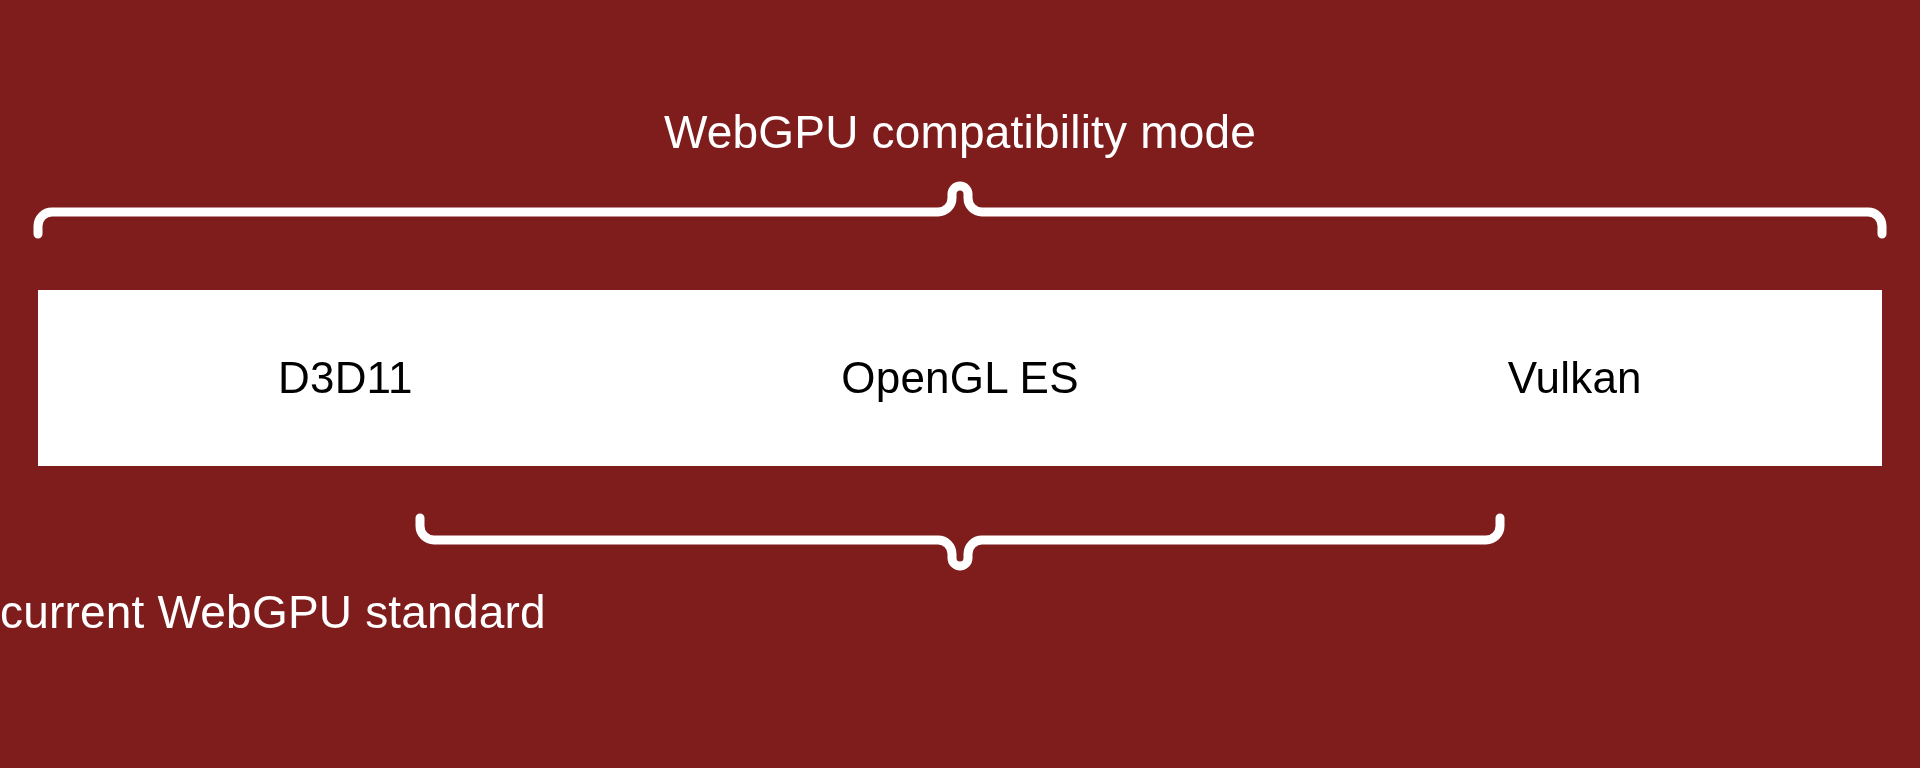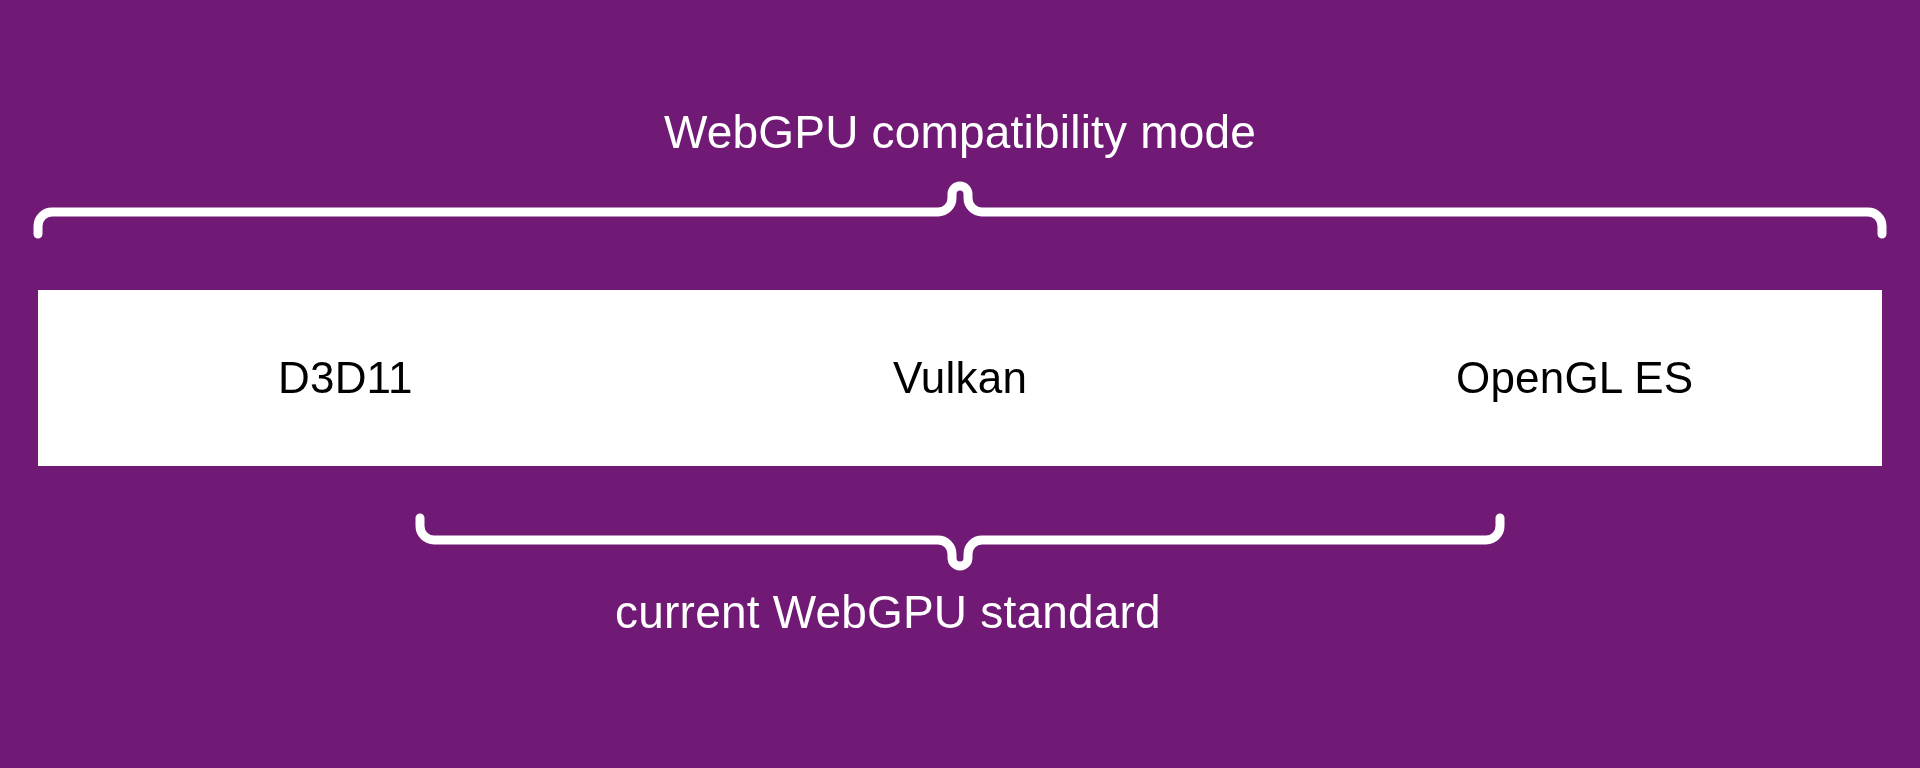--- a/index.html
+++ b/index.html
@@ -11,21 +11,21 @@
     height: 768px;
     overflow: hidden;
     font-family: "Liberation Sans", sans-serif;
     background: #0a93ff;
   }
 
   #diagram {
     position: relative;
     width: 1920px;
     height: 768px;
-    background: #701a75;
+    background: #7f1d1d;
   }
 
   
   .group-label-top {
     position: absolute;
     left: 0;
     top: 104px;
     width: 1920px;
     text-align: center;
     color: #ffffff;
@@ -36,21 +36,21 @@
     white-space: nowrap;
     user-select: none;
   }
 
   
   .group-label-bottom {
     position: absolute;
     left: 0;
     top: 584px;
     width: 1776px;
-    text-align: center;
+    text-align: left;
     color: #ffffff;
     font-size: 46px;
     font-weight: 400;
     letter-spacing: 0.2px;
     line-height: 56px;
     white-space: nowrap;
     user-select: none;
   }
 
   
@@ -116,24 +116,24 @@
              L 1838 32
              A 14 14 0 0 1 1852 46
              L 1852 54" stroke="#ffffff" stroke-width="9" stroke-linecap="round" stroke-linejoin="round" fill="none" transform="translate(0,0)"></path>
   </svg>
 
   <div class="boxes-row">
     <div class="api-box">
       <span class="api-box-label">D3D11</span>
     </div>
     <div class="api-box">
-      <span class="api-box-label">Vulkan</span>
+      <span class="api-box-label">OpenGL ES</span>
     </div>
     <div class="api-box">
-      <span class="api-box-label">OpenGL ES</span>
+      <span class="api-box-label">Vulkan</span>
     </div>
   </div>
 
   <svg class="brace brace-bottom" width="1096" height="66" viewBox="0 0 1096 66" fill="none" xmlns="http://www.w3.org/2000/svg" aria-hidden="true" style="left: 412px;">
     <path d="M 8 10
              L 8 18
              A 14 14 0 0 0 22 32
              L 526 32
              A 14 14 0 0 1 540 46
              L 540 50

